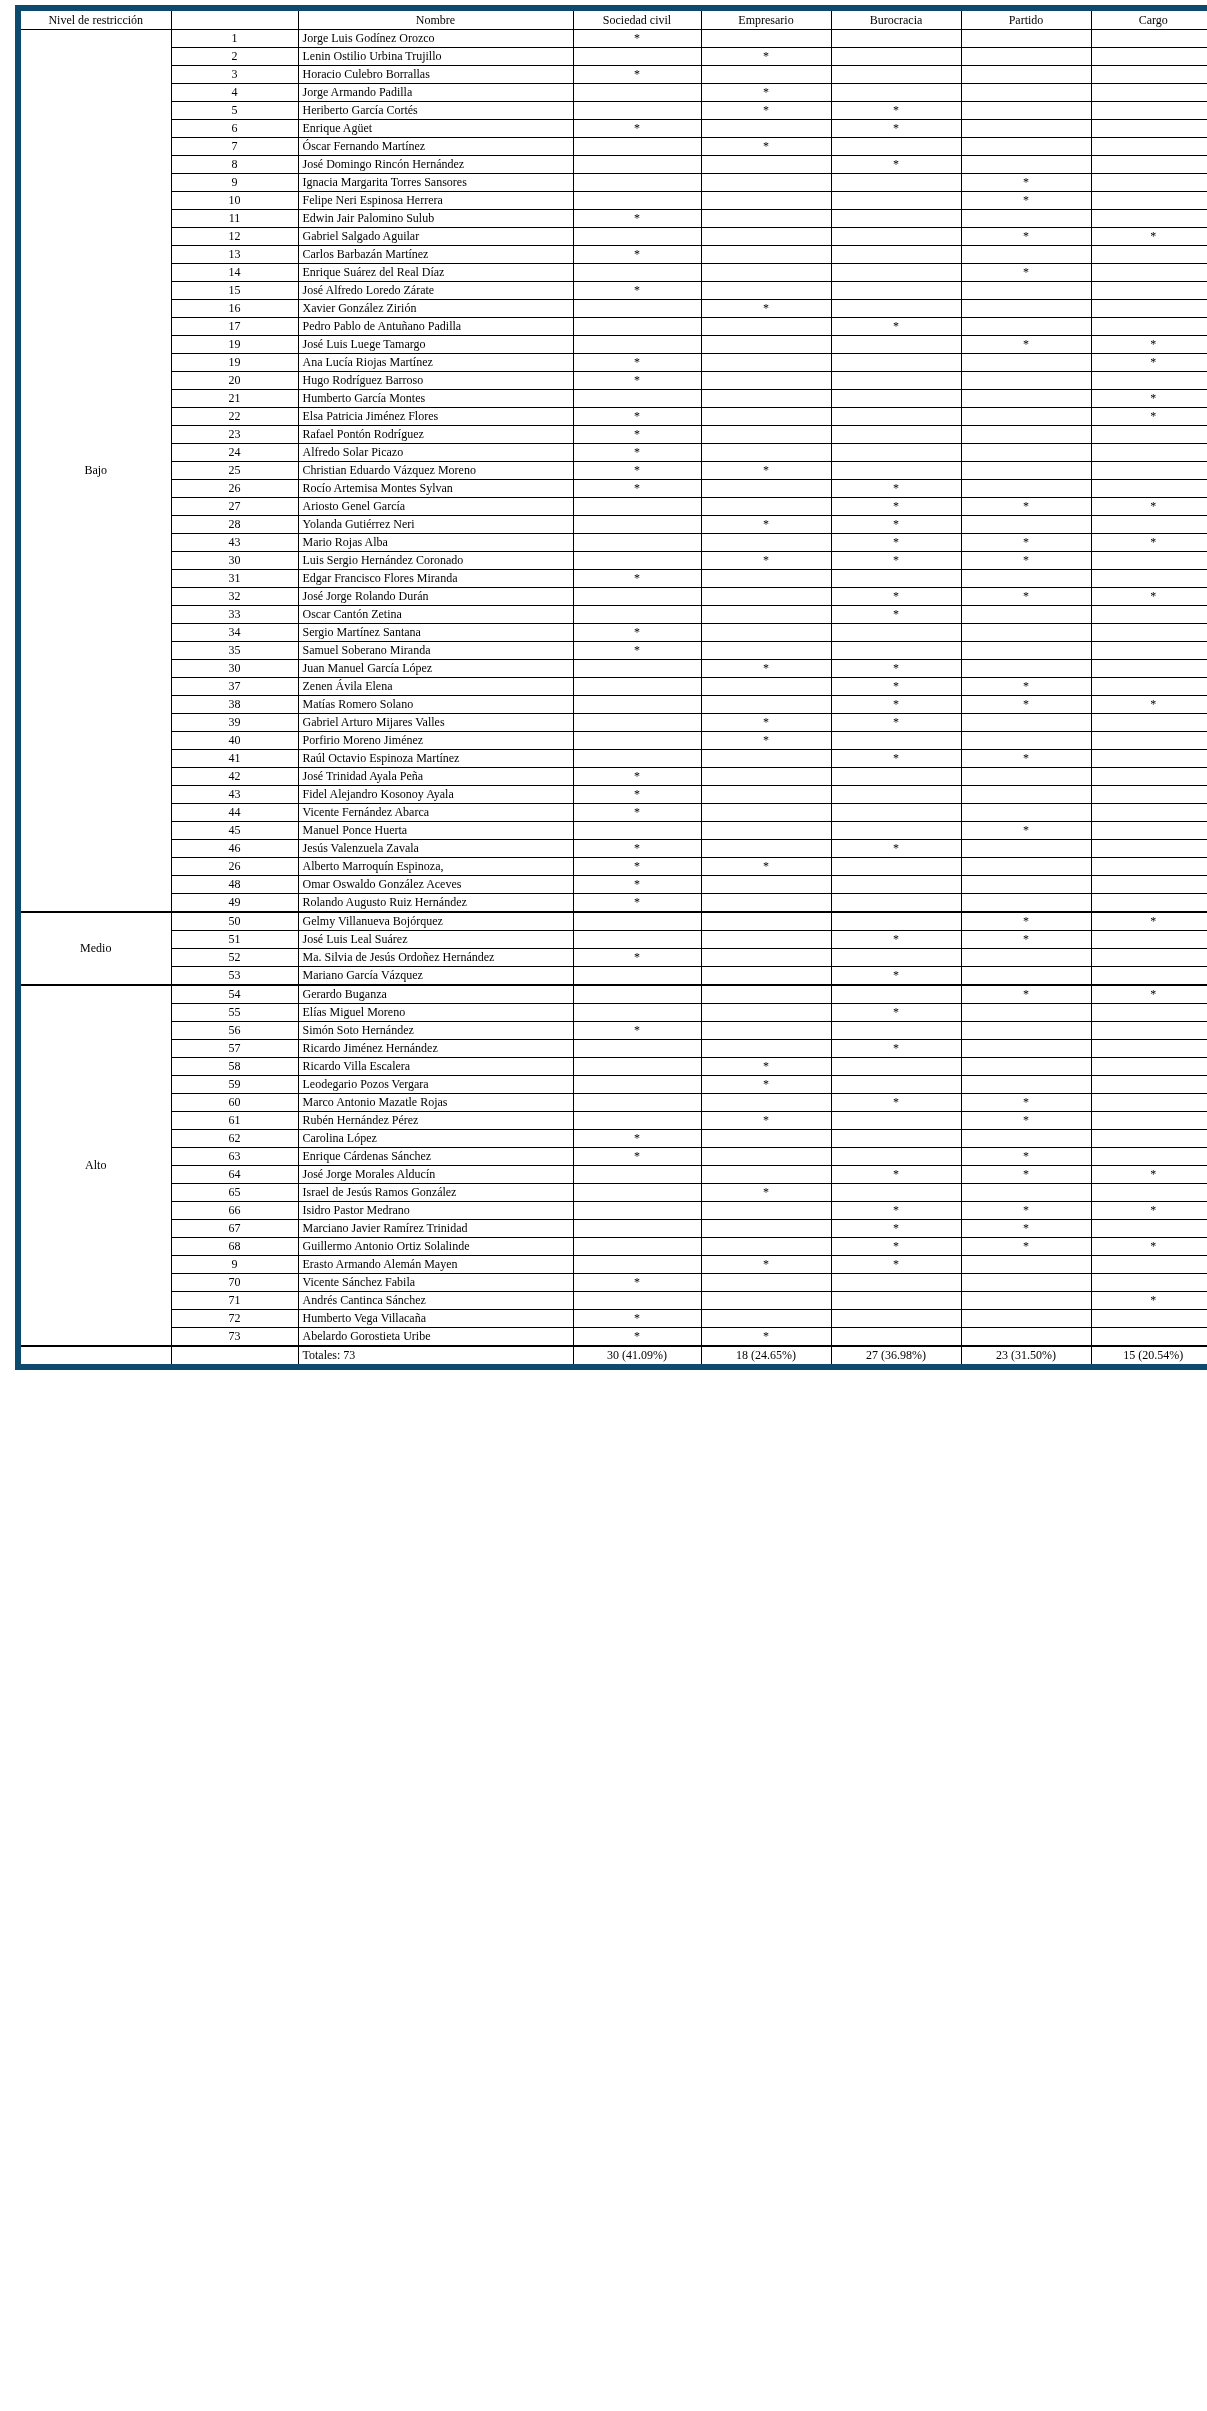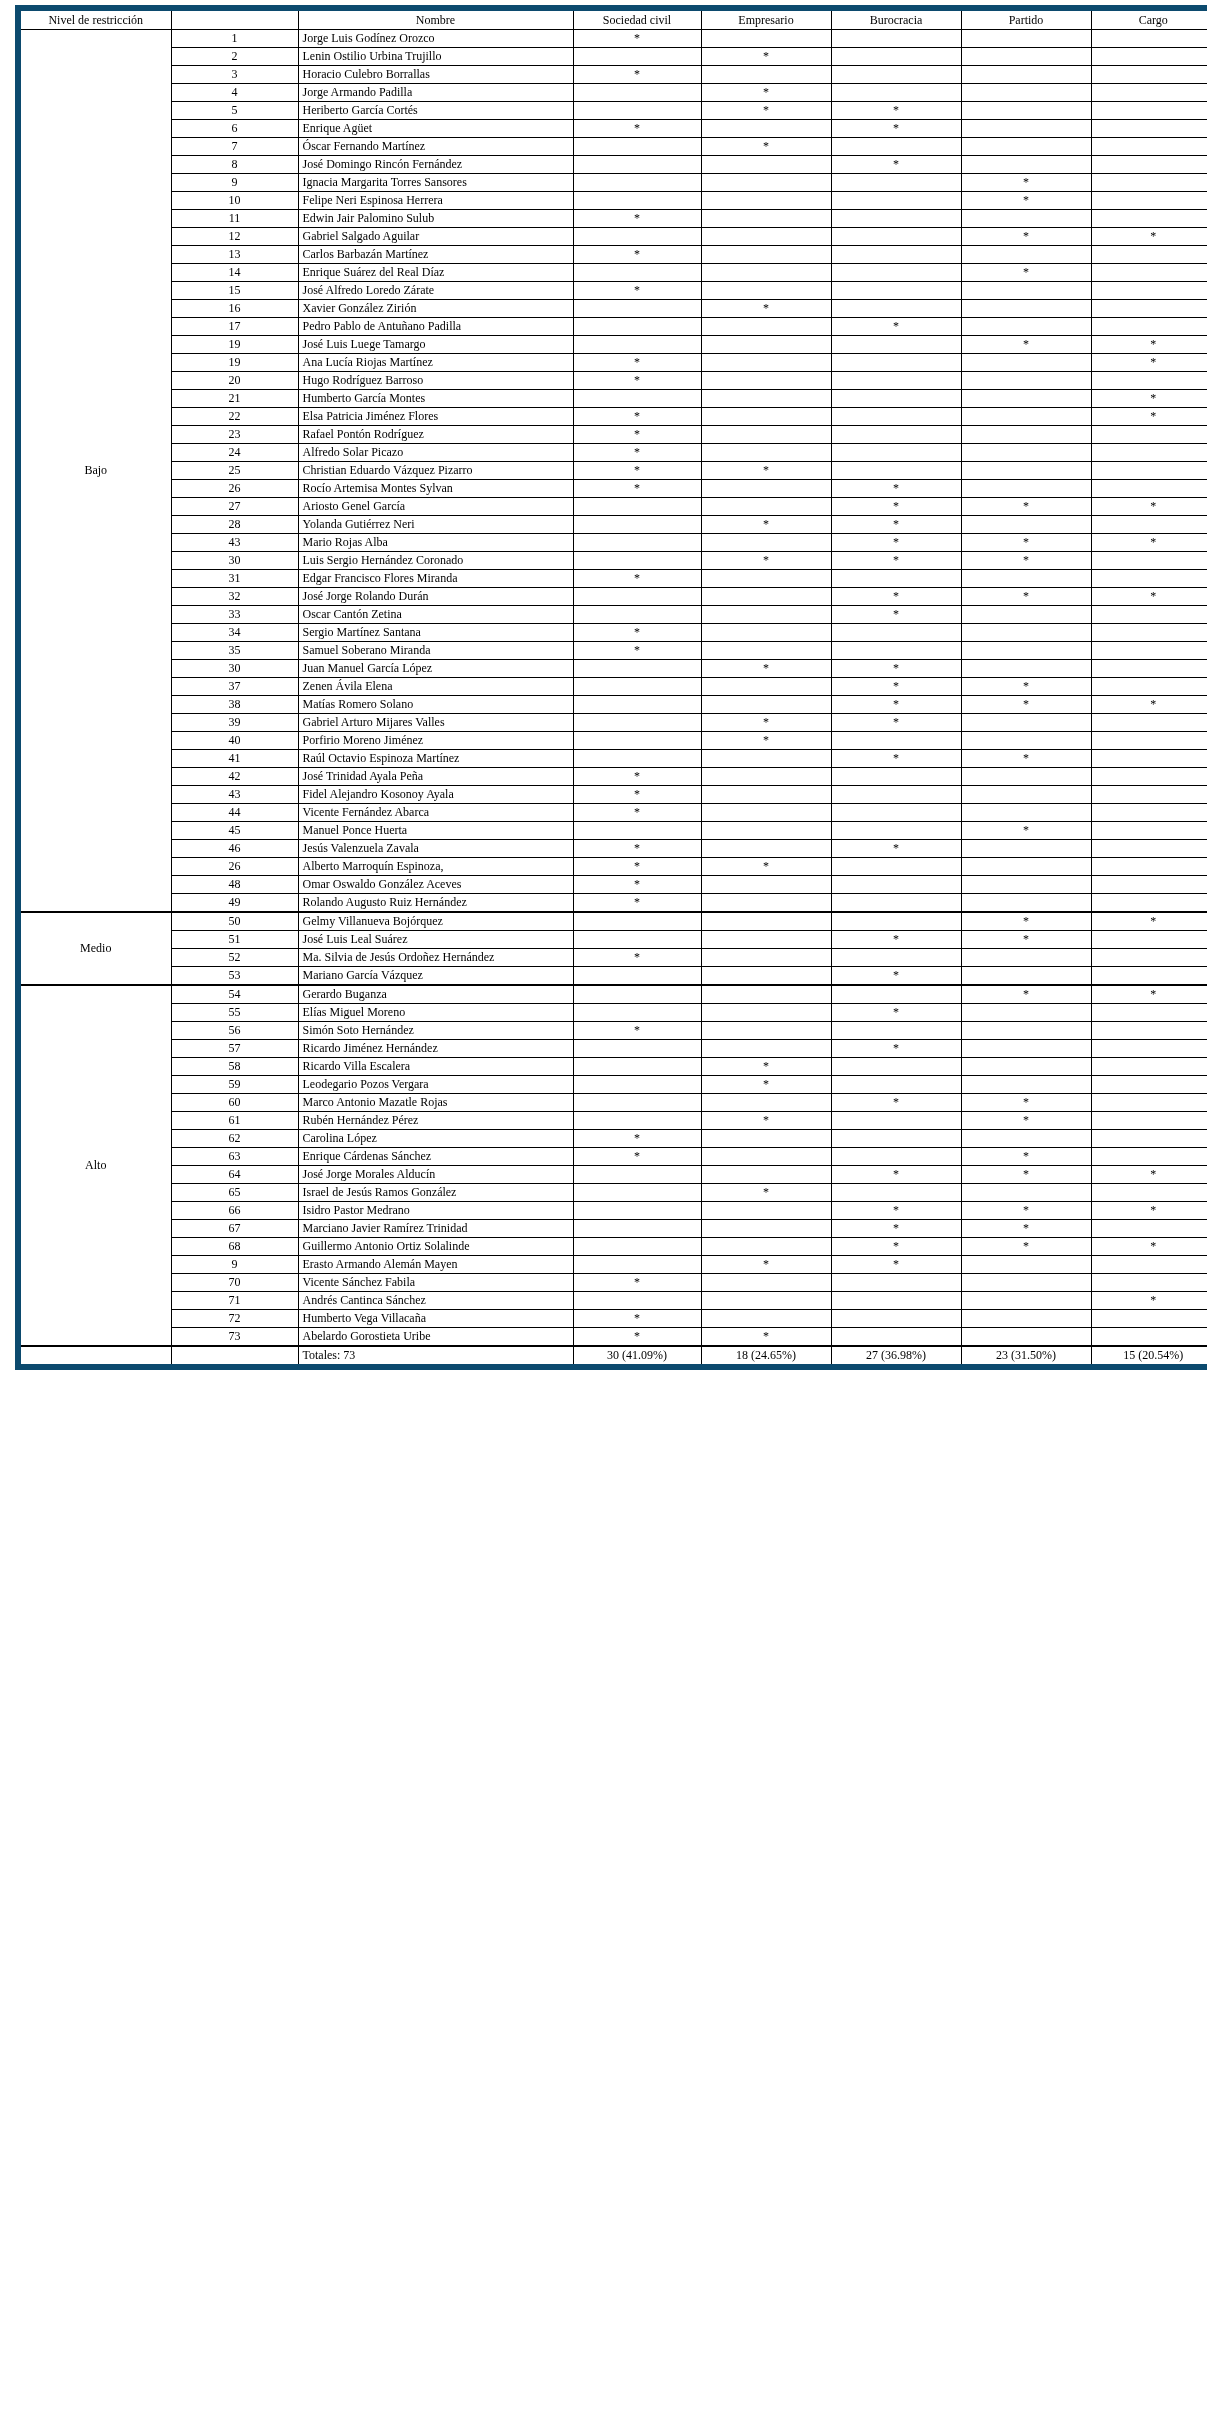--- a/index.html
+++ b/index.html
@@ -128,21 +128,21 @@
         <td class="num-cell">7</td>
         <td class="name-cell">Óscar Fernando Martínez</td>
         <td class="mark-cell"></td>
         <td class="mark-cell">*</td>
         <td class="mark-cell"></td>
         <td class="mark-cell"></td>
         <td class="mark-cell"></td>
       </tr>
       <tr>
         <td class="num-cell">8</td>
-        <td class="name-cell">José Domingo Rincón Fernández</td>
+        <td class="name-cell">José Domingo Rincón Hernández</td>
         <td class="mark-cell"></td>
         <td class="mark-cell"></td>
         <td class="mark-cell">*</td>
         <td class="mark-cell"></td>
         <td class="mark-cell"></td>
       </tr>
       <tr>
         <td class="num-cell">9</td>
         <td class="name-cell">Ignacia Margarita Torres Sansores</td>
         <td class="mark-cell"></td>
@@ -281,21 +281,21 @@
         <td class="num-cell">24</td>
         <td class="name-cell">Alfredo Solar Picazo</td>
         <td class="mark-cell">*</td>
         <td class="mark-cell"></td>
         <td class="mark-cell"></td>
         <td class="mark-cell"></td>
         <td class="mark-cell"></td>
       </tr>
       <tr>
         <td class="num-cell">25</td>
-        <td class="name-cell">Christian Eduardo Vázquez Pizarro</td>
+        <td class="name-cell">Christian Eduardo Vázquez Moreno</td>
         <td class="mark-cell">*</td>
         <td class="mark-cell">*</td>
         <td class="mark-cell"></td>
         <td class="mark-cell"></td>
         <td class="mark-cell"></td>
       </tr>
       <tr>
         <td class="num-cell">26</td>
         <td class="name-cell">Rocío Artemisa Montes Sylvan</td>
         <td class="mark-cell">*</td>

